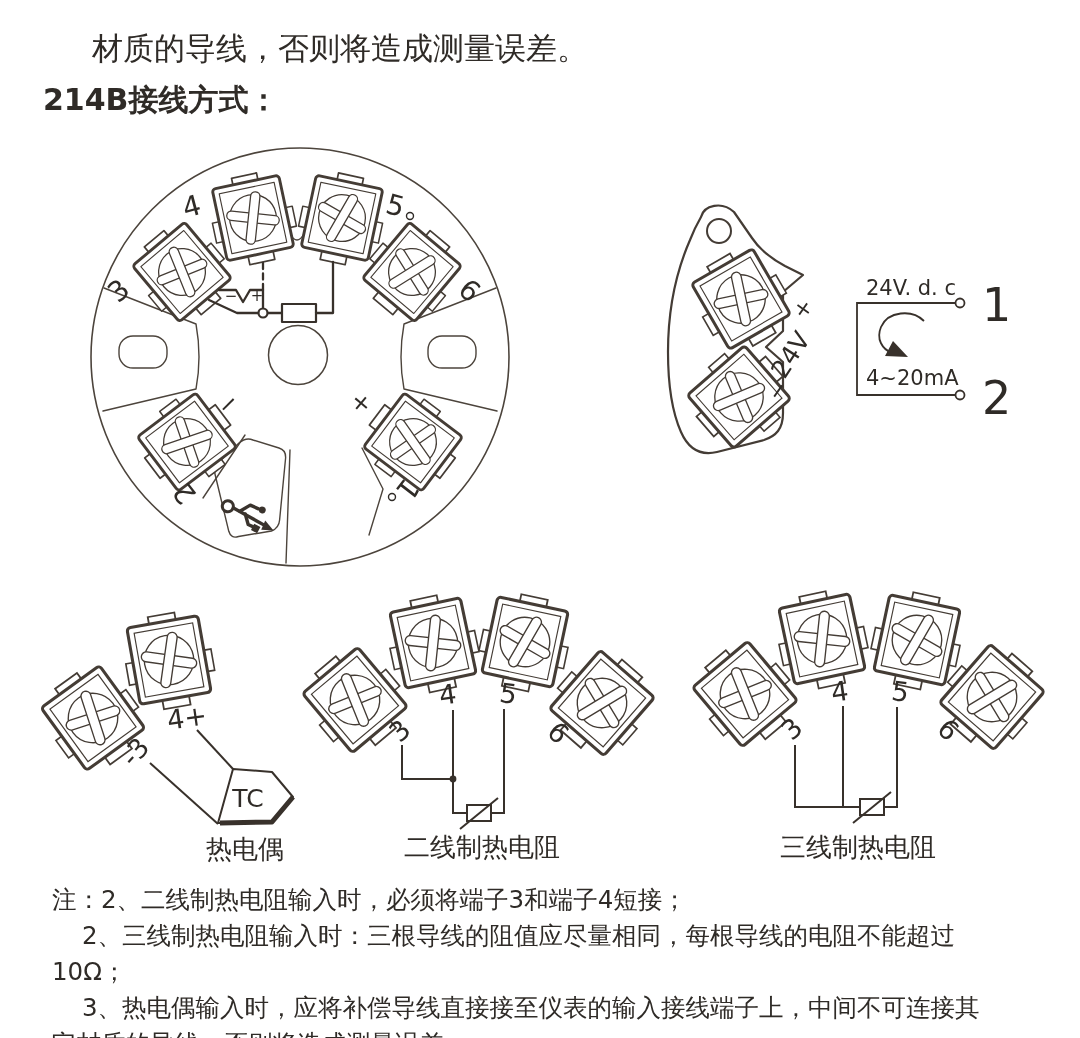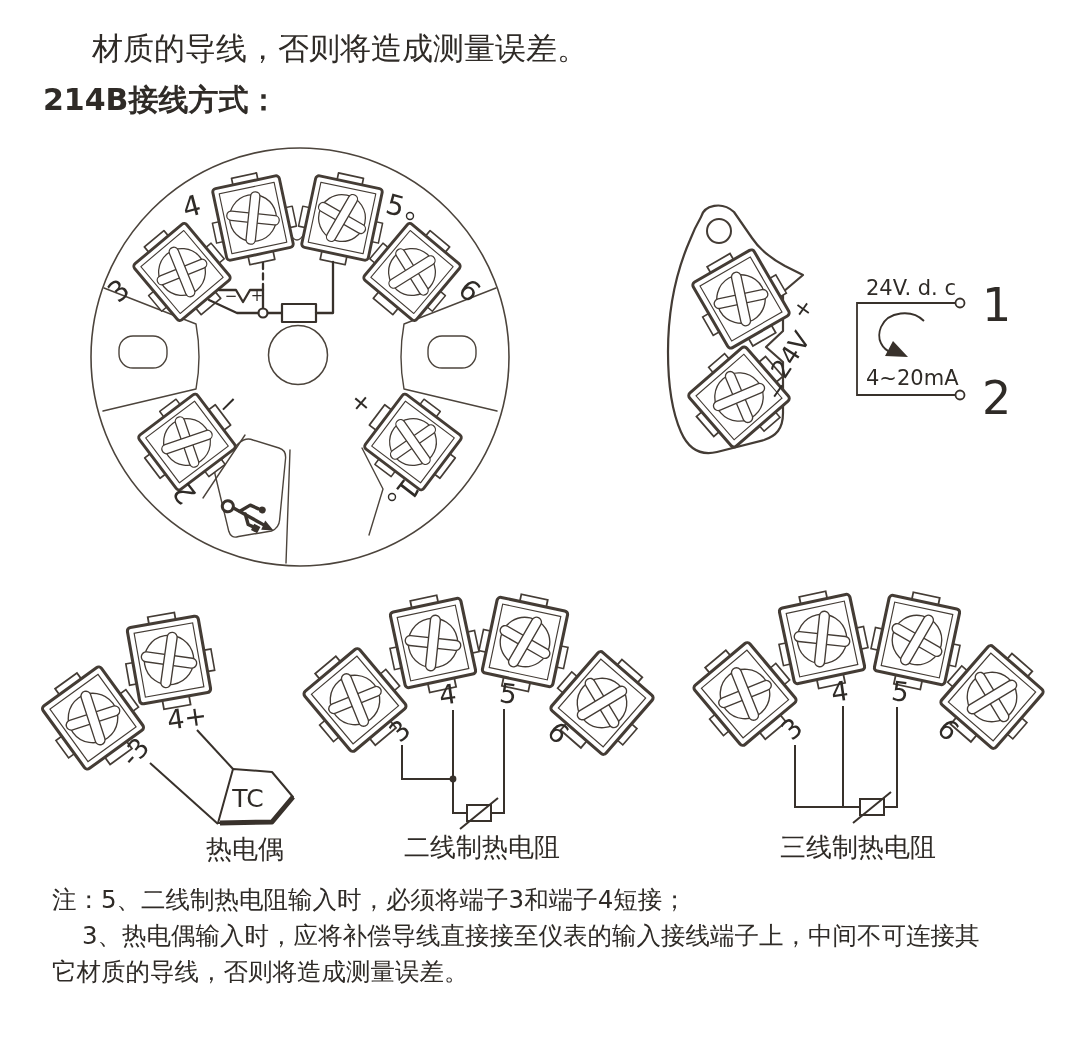--- a/index.html
+++ b/index.html
@@ -182,17 +182,18 @@
         <path d="M 843 706 L 843 807"></path>
         <path d="M 897 707 L 897 807 L 884 807"></path>
         <rect x="860" y="799" width="24" height="16" fill="#fff" stroke-width="2"></rect>
         <path d="M 853 823 L 891 792"></path>
       </g>
       <text x="858" y="856" font-size="26" text-anchor="middle">三线制热电阻</text>
     </g>
   </svg>
 
   <div class="notes">
-    <div class="note-first"><span>注：</span><span>5、二线制热电阻输入时，必须将端子3和端子4短接；</span></div>
+    <div class="note-first"><span>注：</span><span>2、二线制热电阻输入时，必须将端子3和端子4短接；</span></div>
+    <div class="note-item">2、三线制热电阻输入时：三根导线的阻值应尽量相同，每根导线的电阻不能超过10Ω；</div>
     <div class="note-item">3、热电偶输入时，应将补偿导线直接接至仪表的输入接线端子上，中间不可连接其它材质的导线，否则将造成测量误差。</div>
   </div>
 
 </div>
 
 </body></html>

